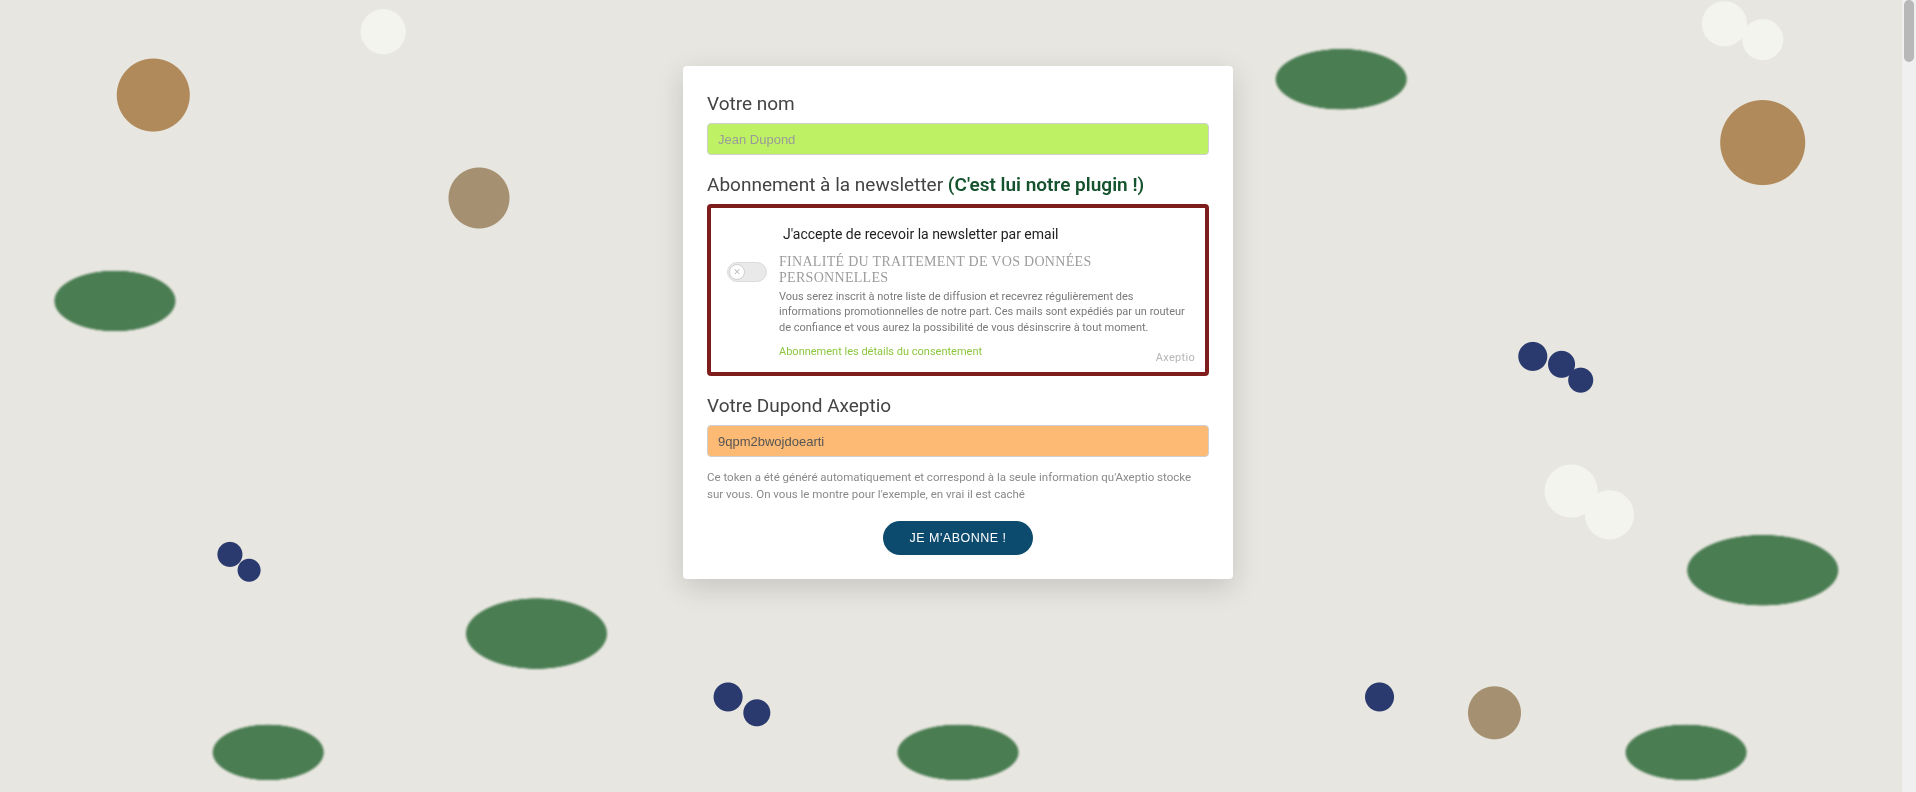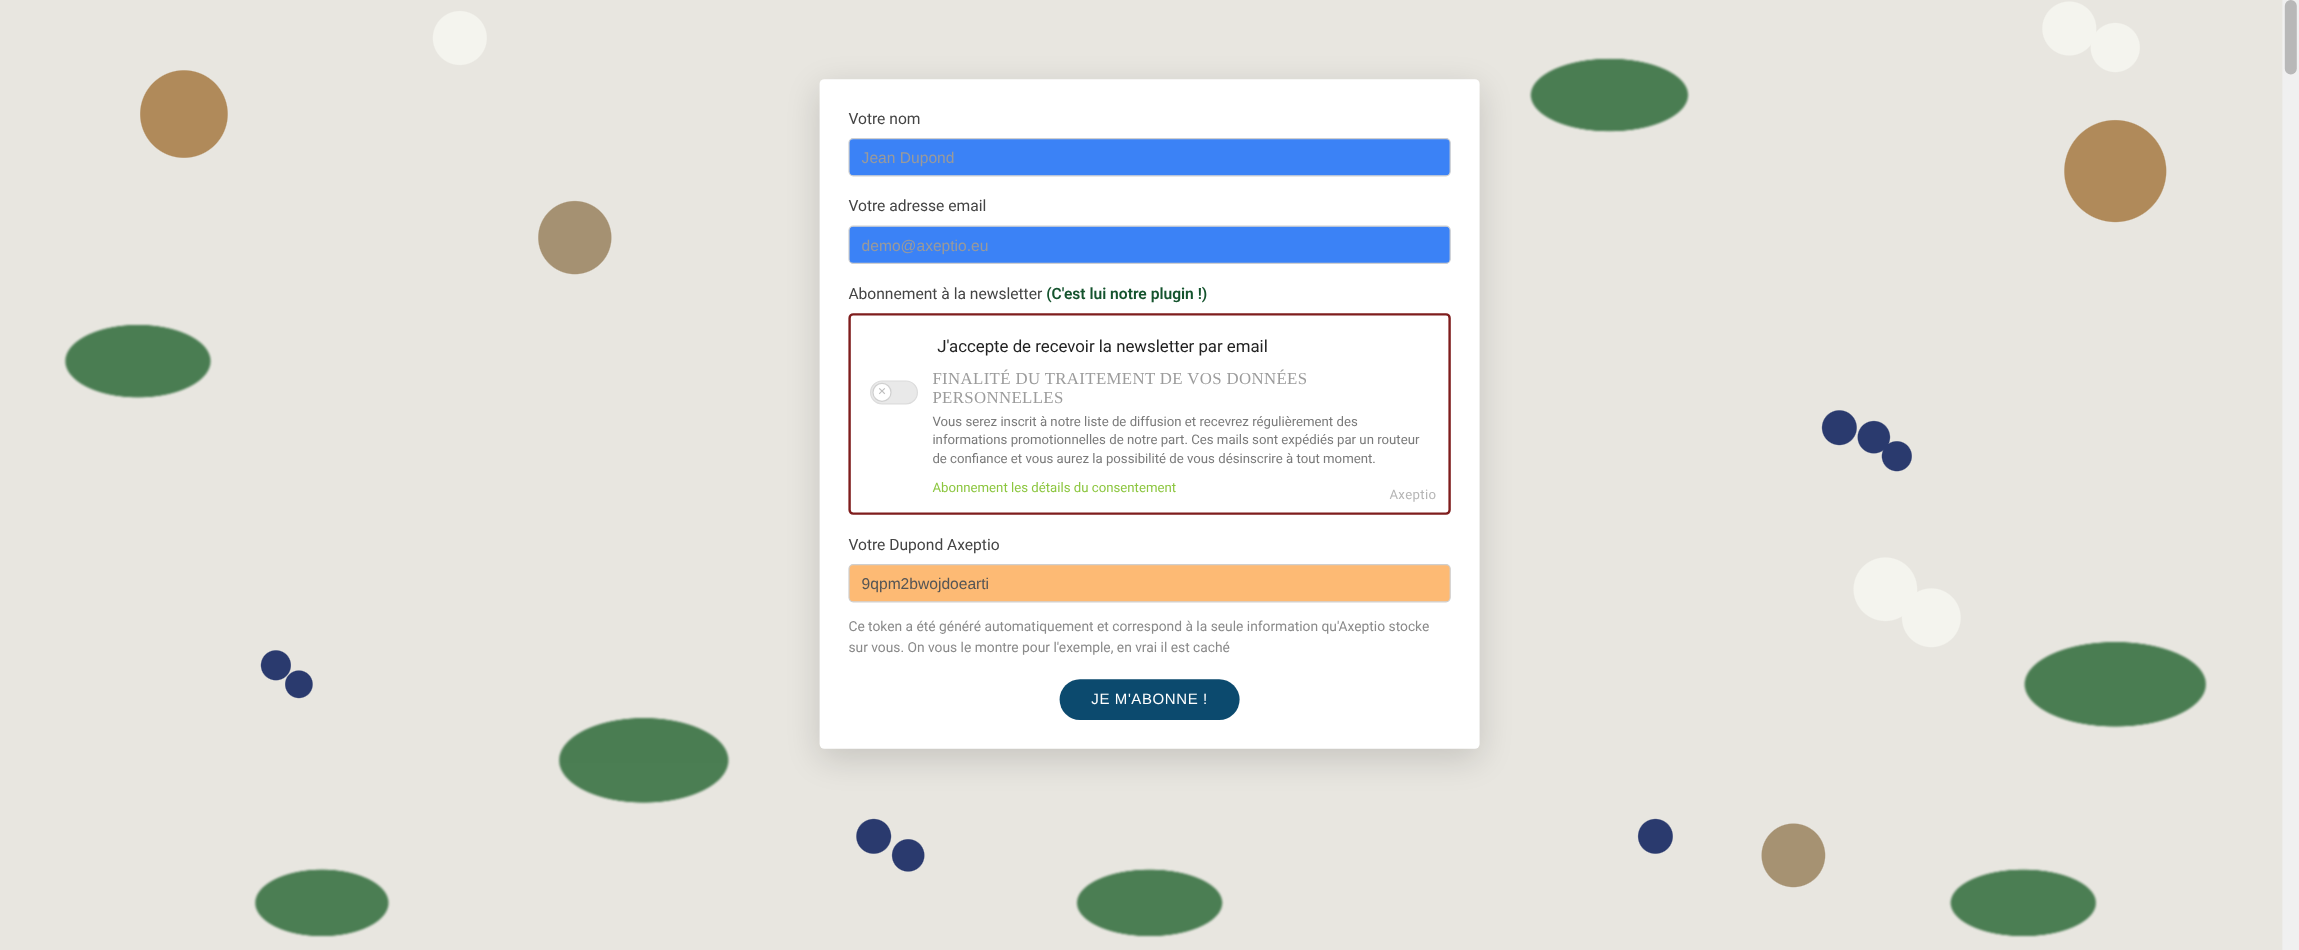--- a/index.html
+++ b/index.html
@@ -83,41 +83,41 @@
     transform: translateX(-50%);
     width: 550px;
     background: #ffffff;
     border-radius: 4px;
     box-shadow: 0 8px 28px rgba(0,0,0,0.15);
     padding: 26px 24px 24px 24px;
   }
 
   .field { margin-bottom: 18px; }
   .label {
-    font-size: 13px;
+    font-size: 19px;
     color: #444;
     margin-bottom: 8px;
     display: block;
   }
   .label .hl { color: #14532d; font-weight: 600; }
   .input {
     width: 100%;
     height: 32px;
     border: 1px solid #cfcfcf;
     border-radius: 4px;
     padding: 0 10px;
     font-size: 13px;
     color: #333;
-    background: #3b82f6;
+    background: #bef264;
   }
   .input::placeholder { color: #9a9a9a; }
   .input[readonly] { background: #fdba74; color: #555; }
 
   .consent-box {
-    border: 2px solid #7f1d1d;
+    border: 4px solid #7f1d1d;
     border-radius: 4px;
     padding: 18px 16px 14px 16px;
     position: relative;
   }
   .consent-title {
     font-size: 14px;
     color: #222;
     margin-left: 56px;
     margin-bottom: 12px;
   }
@@ -209,24 +209,20 @@
   <div class="thumb"></div>
 </div>
 
 <div class="card">
 
   <div class="field">
     <label class="label">Votre nom</label>
     <input class="input" type="text" placeholder="Jean Dupond" style="">
   </div>
 
-  <div class="field">
-    <label class="label">Votre adresse email</label>
-    <input class="input" type="text" placeholder="demo@axeptio.eu" style="">
-  </div>
 
   <div class="field">
     <label class="label">
       <span>Abonnement à la newsletter</span>
       <span class="hl">(C'est lui notre plugin !)</span>
     </label>
 
     <div class="consent-box">
       <div class="consent-title">J'accepte de recevoir la newsletter par email</div>
       <div class="consent-row">

